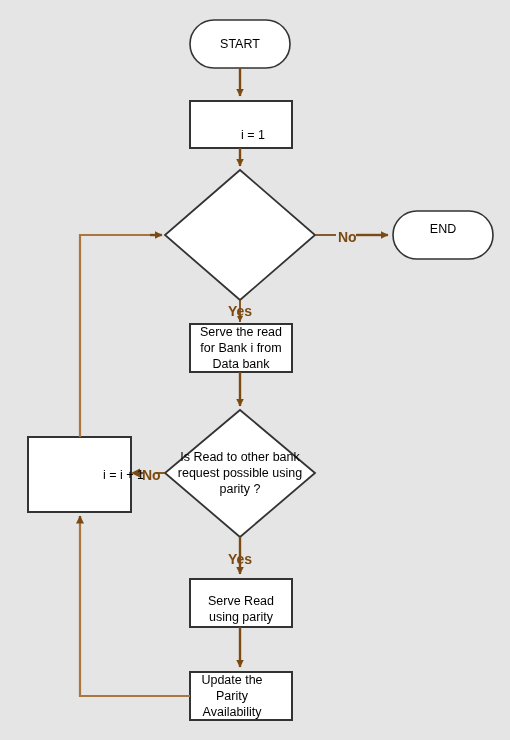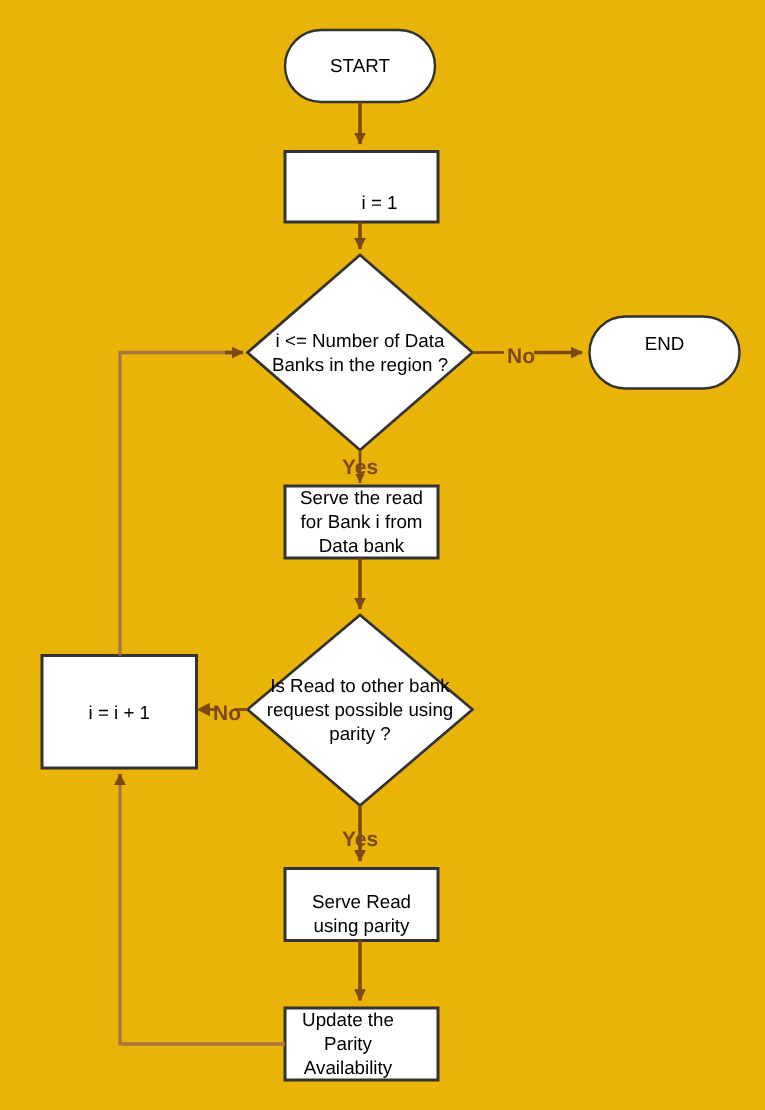--- a/index.html
+++ b/index.html
@@ -7,21 +7,21 @@
     padding: 0;
     background: #ffffff;
   }
   body {
     font-family: "Liberation Sans", sans-serif;
   }
   #flowchart-canvas {
     position: relative;
     width: 510px;
     height: 740px;
-    background: #eab308;
+    background: #e5e5e5;
     overflow: hidden;
   }
   #flow-svg {
     position: absolute;
     top: 0;
     left: 0;
     width: 510px;
     height: 740px;
   }
   .node-label {
@@ -141,34 +141,32 @@
     <g>
       <path d="M80,437 L80,235 L160,235" fill="none" stroke="#A9763F" stroke-width="2.2"></path>
       <line x1="150" y1="235" x2="162" y2="235" stroke="#7B4A12" stroke-width="2.4" marker-end="url(#arrow-dark)"></line>
     </g>
   </svg>
 
   <div class="node-label" style="left:190px; top:20px; width:100px; height:48px;">START</div>
 
   <div class="node-label" style="left:190px; top:111px; width:126px; height:47px;">i = 1</div>
 
-  <div class="node-label" style="left:155px; top:205px; width:170px; height:60px;">i &lt;= Number of Data
-Banks in the region ?</div>
 
   <div class="node-label" style="left:393px; top:211px; width:100px; height:35px;">END</div>
 
   <div class="node-label" style="left:150px; top:440px; width:180px; height:66px;">Is Read to other bank
 request possible using
 parity ?</div>
 
   <div class="node-label" style="left:190px; top:324px; width:102px; height:48px;">Serve the read
 for Bank i from
 Data bank</div>
 
-  <div class="node-label" style="left:28px; top:437px; width:103px; height:75px;">i = i + 1</div>
+  <div class="node-label" style="left:28px; top:437px; width:103px; height:75px;padding-left:44px;">i = i + 1</div>
 
   <div class="node-label" style="left:190px; top:579px; width:102px; height:60px;">Serve Read
 using parity</div>
 
   <div class="node-label" style="left:190px; top:672px; width:84px; height:48px;">Update the
 Parity Availability</div>
 
   <div class="edge-label" style="left:338px; top:229px;">No</div>
 
   <div class="edge-label" style="left:228px; top:303px;">Yes</div>

